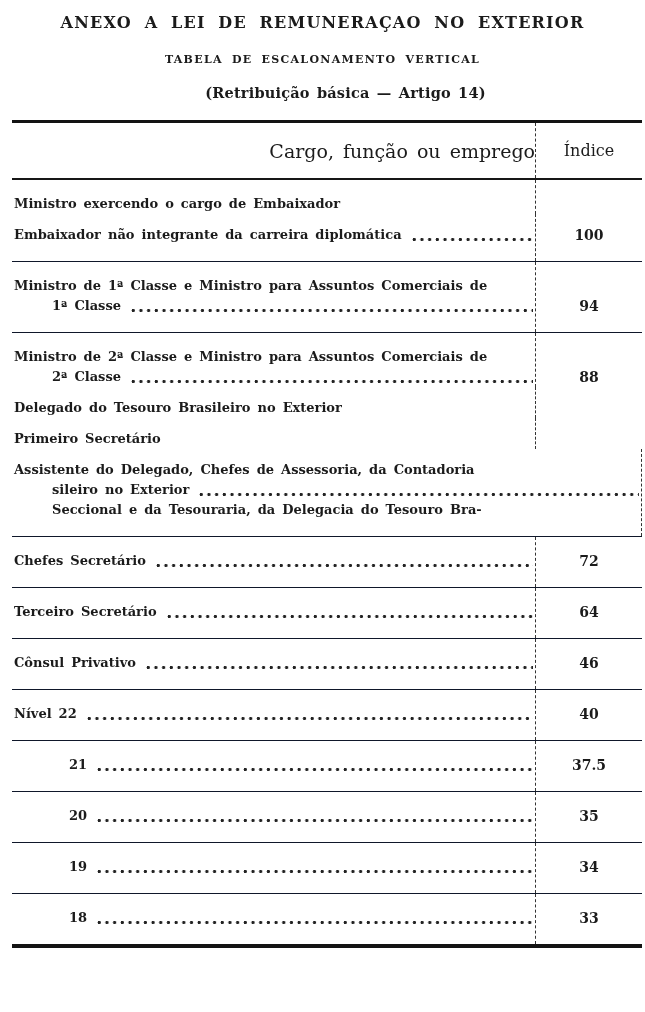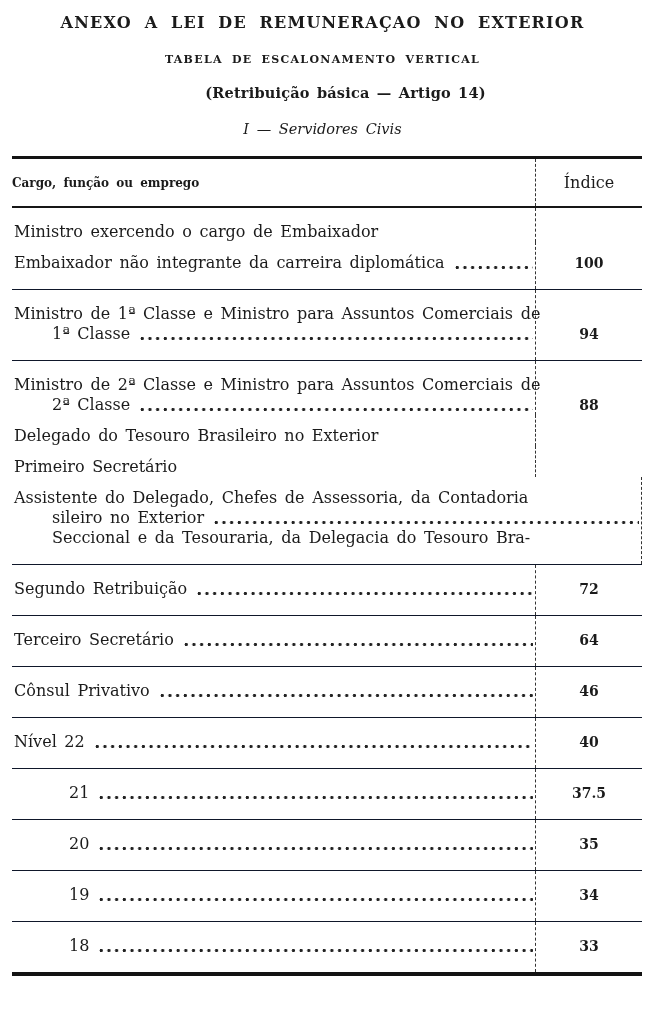--- a/index.html
+++ b/index.html
@@ -31,39 +31,38 @@
   }
 
   
   .tbl {
     margin:19px 3px 0 12px;
     border-top:3px solid #131313;
     border-bottom:4px solid #131313;
   }
   .tbl-header { display:flex; }
   .tbl-header .h-left {
-    flex:1 1 auto; text-align:left;
+    flex:1 1 auto; text-align:right;
     padding:17px 0 16px 0;
-    font-size:12px; word-spacing:3px;
+    font-size:19px; word-spacing:3px;
     border-right:1.6px dashed #333;
-    font-weight:bold;
   }
   .tbl-header .h-right {
     width:106px; display:flex; align-items:center; justify-content:center;
     font-size:16px;
   }
   .tbl-body .table-group { border-top:1px solid #0f172a; }
   .tbl-body .table-group:first-child { border-top:2.5px solid #161616; }
 
   .table-entry { display:flex; }
   .table-entry .cargo-cell {
     flex:1 1 auto; min-width:0;
     border-right:1.6px dashed #333;
     padding-left:2px; padding-right:0;
-    font-size:16px; line-height:20px; word-spacing:2.5px;
+    font-size:13px; line-height:20px; word-spacing:2.5px;font-weight:bold;
   }
   .table-group .table-entry:first-child .cargo-cell { padding-top:14px; }
   .table-group .table-entry:last-child  .cargo-cell { padding-bottom:16px; }
   .table-entry + .table-entry .cargo-cell { padding-top:11px; }
 
   .cargo-line { display:block; white-space:nowrap; }
   .cargo-line.has-leader { display:flex; align-items:baseline; }
   .cargo-line.cont { padding-left:38px; }
   .table-entry.num-indent .cargo-line { padding-left:55px; }
 
@@ -81,21 +80,20 @@
   }
   .table-group .table-entry:last-child .indice-cell { padding-bottom:16px; }
 </style>
 </head>
 <body>
 
 <div class="doc">
   <div class="doc-title">ANEXO A LEI DE REMUNERAÇAO NO EXTERIOR</div>
   <div class="doc-subtitle">TABELA DE ESCALONAMENTO VERTICAL</div>
   <div class="doc-caption">(Retribuição básica — Artigo 14)</div>
-  <div class="doc-section">I — Servidores Civis</div>
 
   <div class="tbl">
     <div class="tbl-header">
       <div class="h-left">Cargo, função ou emprego</div>
       <div class="h-right">Índice</div>
     </div>
     <div class="tbl-body">
         <div class="table-group">
           <div class="table-entry">
             <div class="cargo-cell">
@@ -162,21 +160,21 @@
                 <span class="dot-leader"></span>
               </div>
               <div class="cargo-line cont"><span class="line-text">Seccional e da Tesouraria, da Delegacia do Tesouro Bra-</span></div>
             </div>
           </div>
         </div>
         <div class="table-group">
           <div class="table-entry">
             <div class="cargo-cell">
               <div class="cargo-line has-leader">
-                <span class="line-text">Segundo Retribuição</span>
+                <span class="line-text">Chefes Secretário</span>
                 <span class="dot-leader"></span>
               </div>
             </div>
             <div class="indice-cell">
               <span class="indice-value">72</span>
             </div>
           </div>
         </div>
         <div class="table-group">
           <div class="table-entry">

